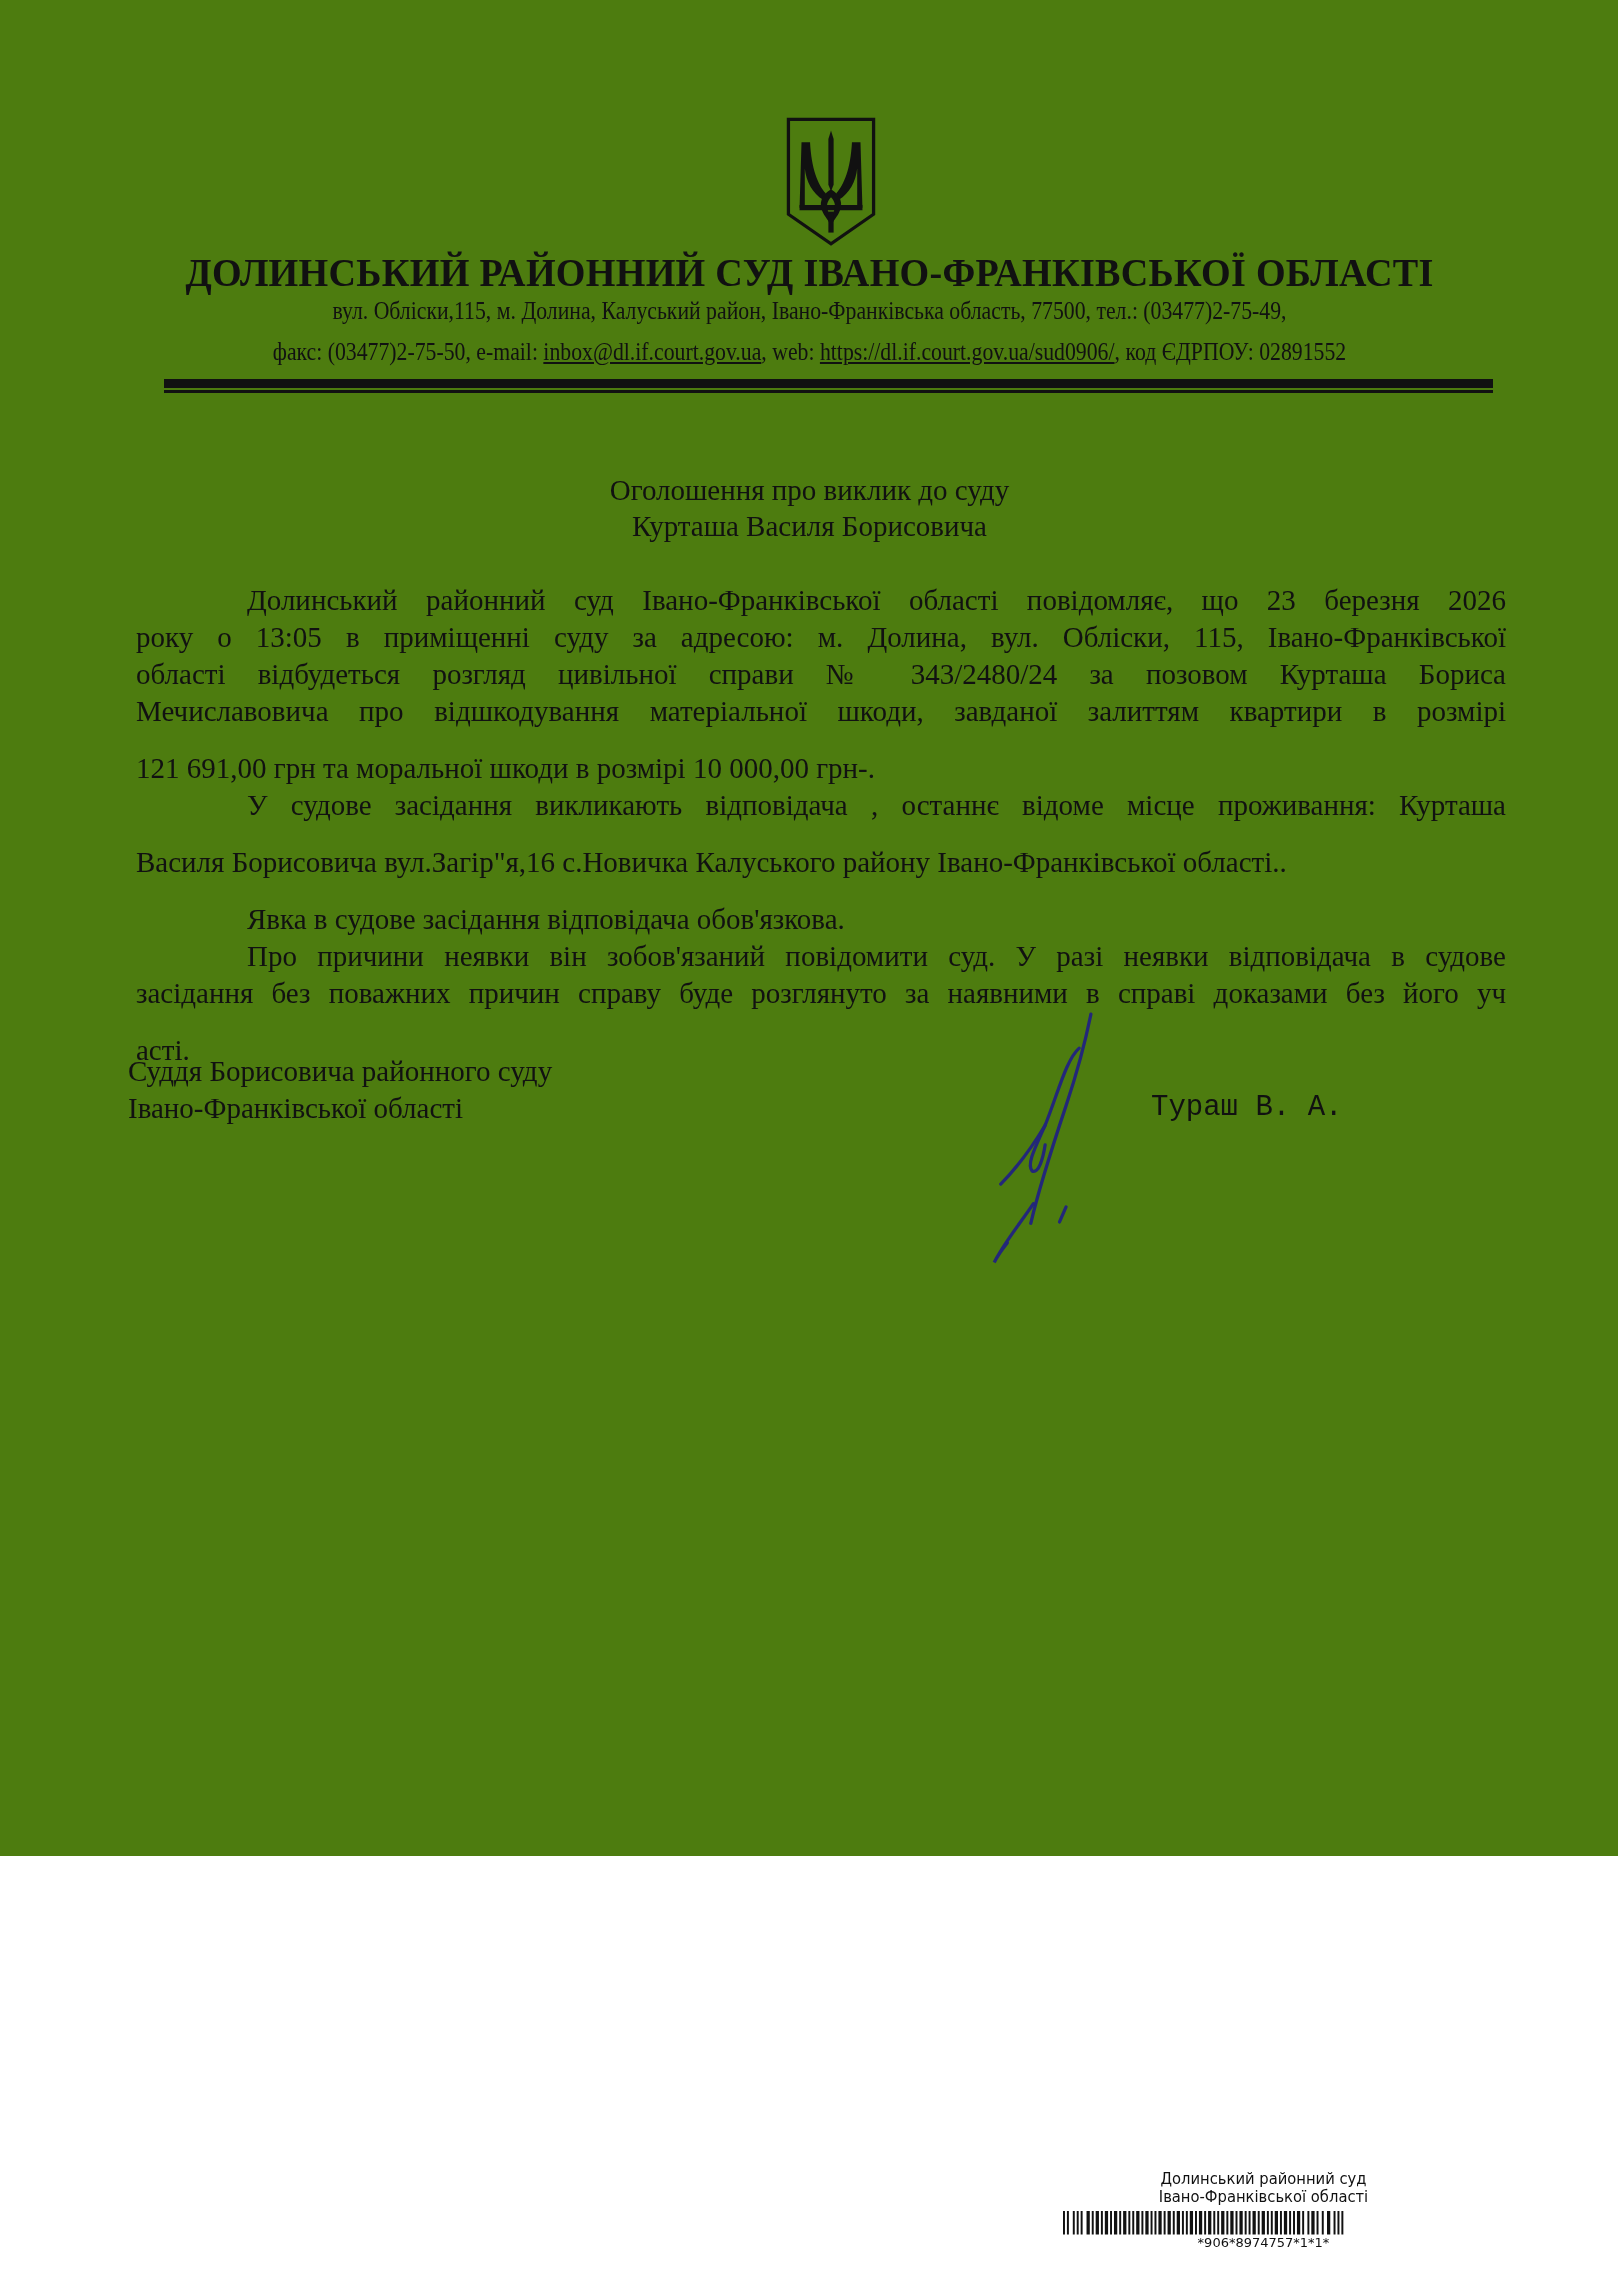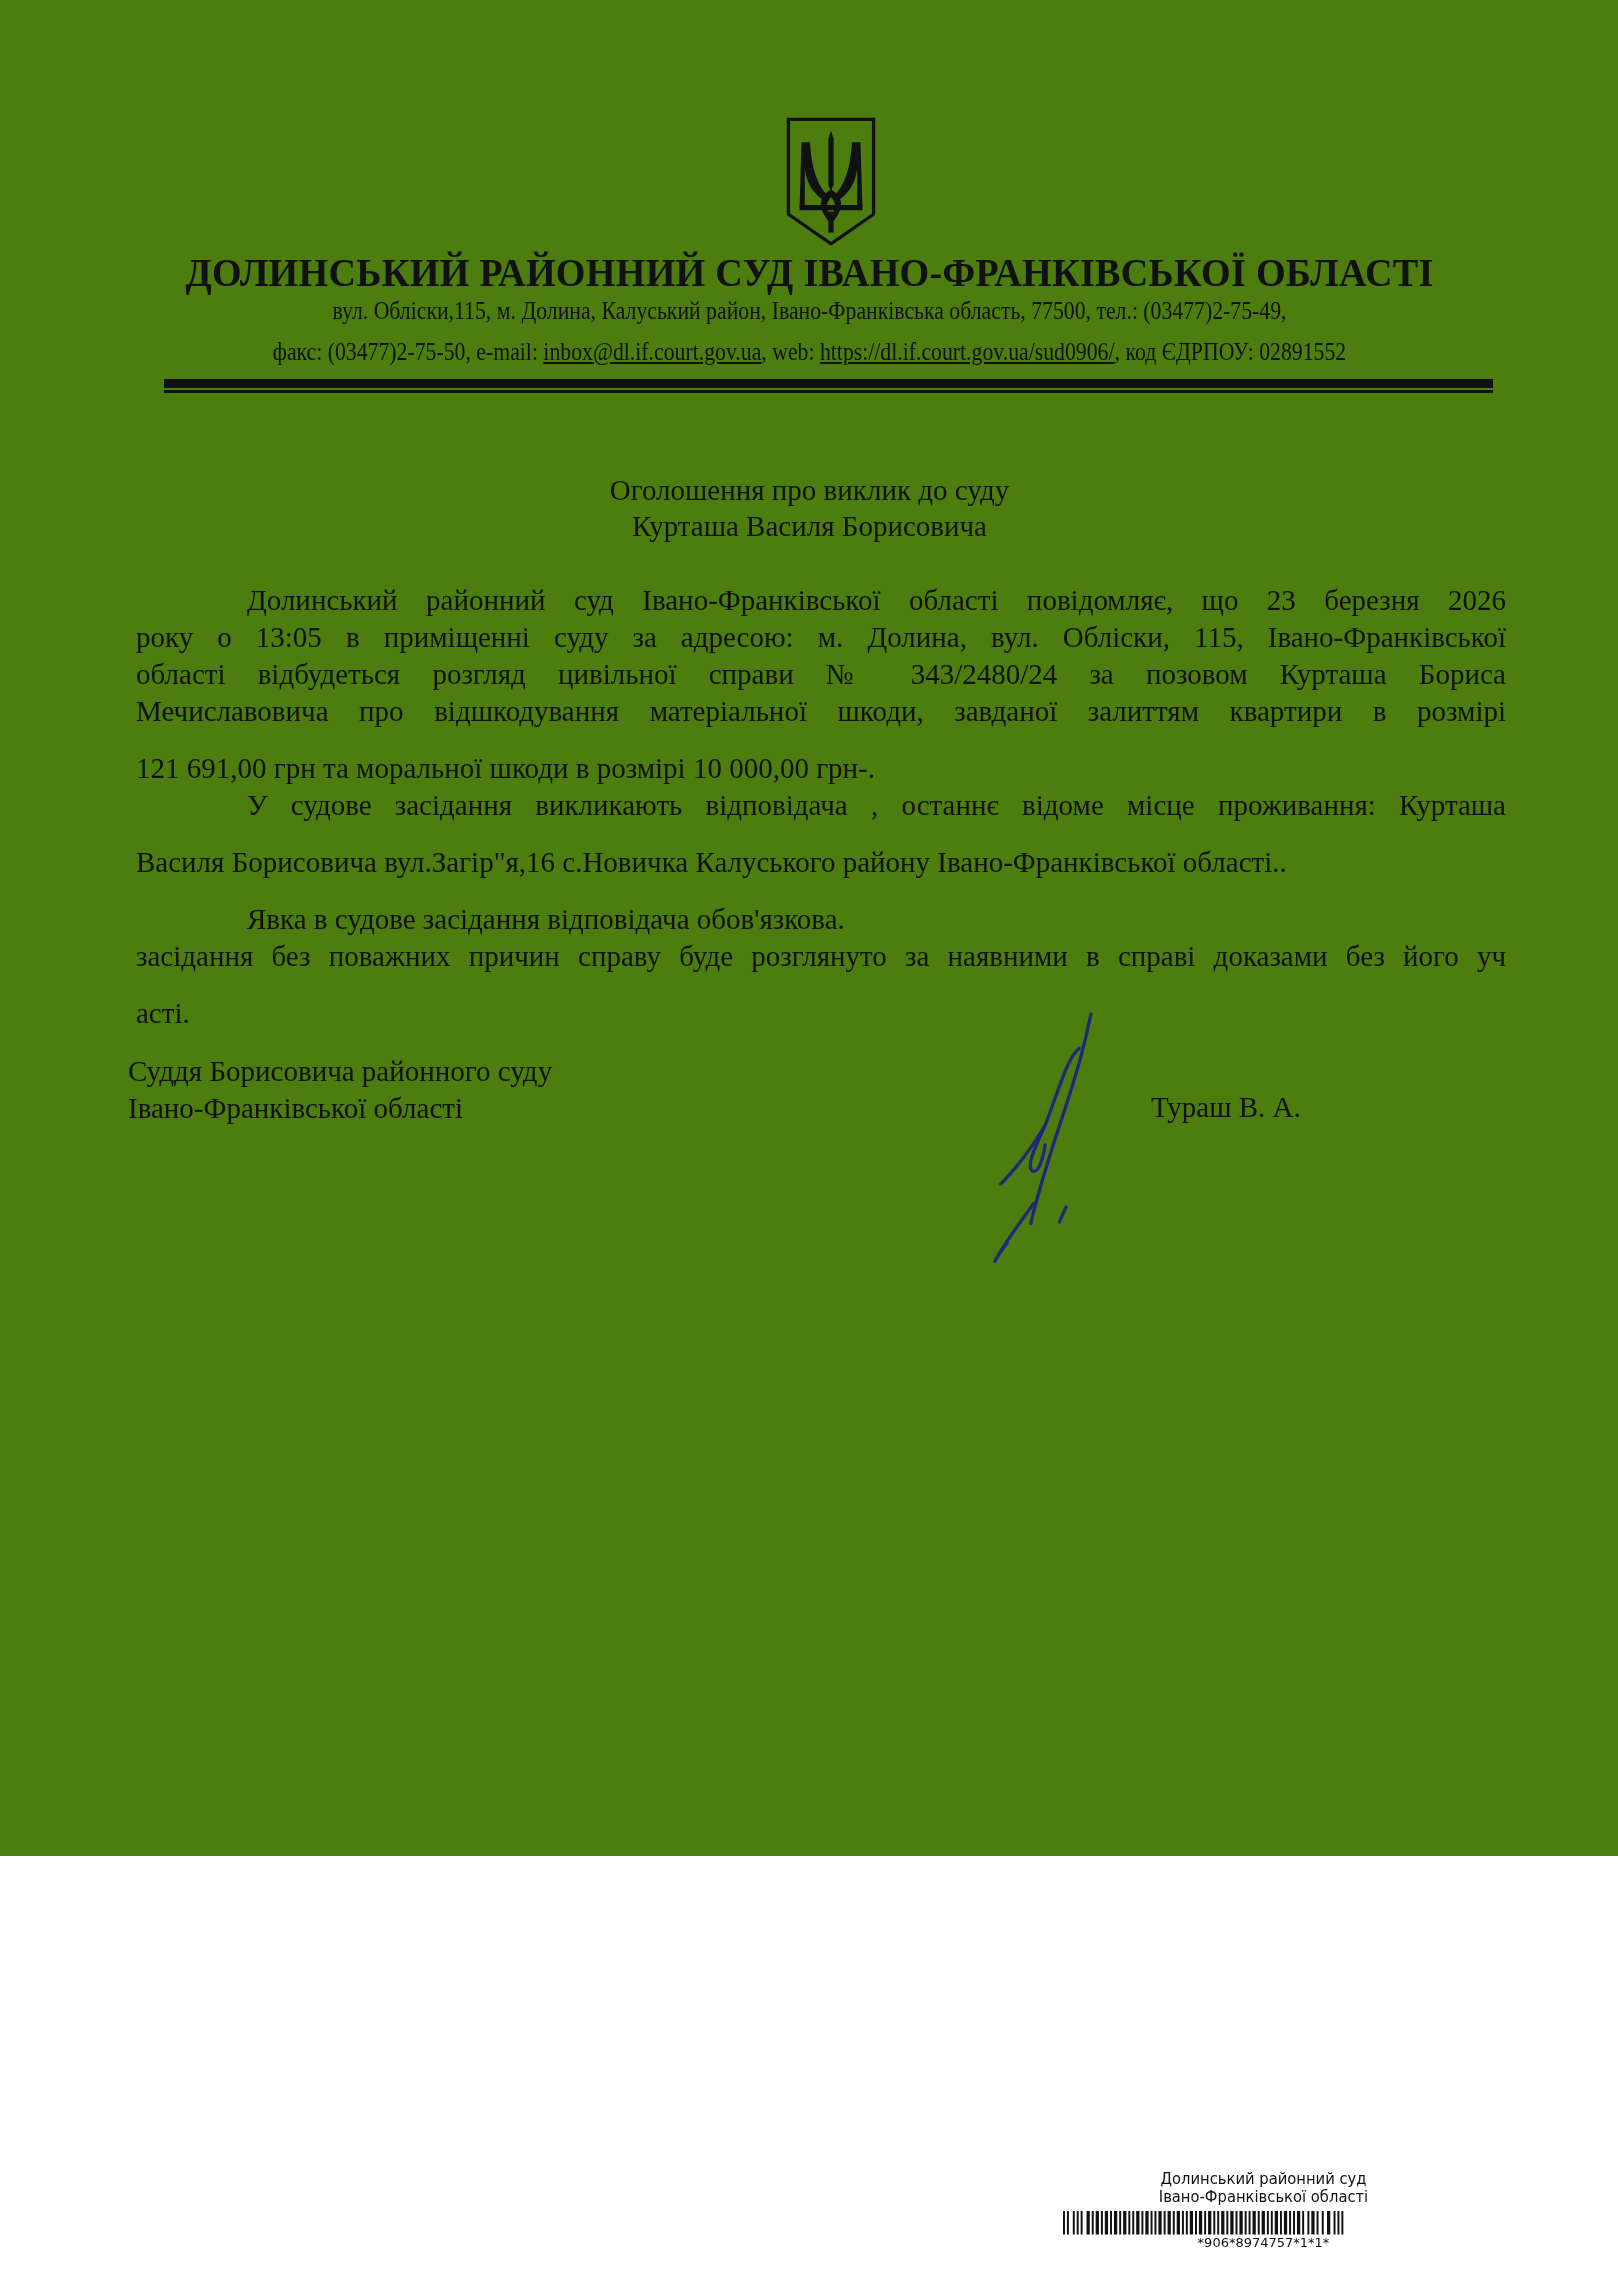--- a/index.html
+++ b/index.html
@@ -24,21 +24,21 @@
     .notice-title { position: absolute; left: 0; width: 1619px; text-align: center; font-size: 29px; line-height: 33px; }
     .notice-title.t1 { top: 474px; }
     .notice-title.t2 { top: 510px; }
 
     .body-text { position: absolute; left: 136px; width: 1370px; top: 582px; font-size: 29px;
                  line-height: 37px; text-align: justify; }
     .body-text .line { display: block; text-align: justify; text-align-last: justify; }
     .body-text .line.last { text-align-last: left; margin-top: 20px; }
 
     .judge-pos { position: absolute; left: 128px; top: 1053px; font-size: 29px; line-height: 37px; }
-    .judge-name { position: absolute; left: 1151px; top: 1089px; font-size: 29px; line-height: 37px; }
+    .judge-name { position: absolute; left: 1151px; top: 1089px; font-size: 29px; line-height: 37px; font-family: Liberation Mono, monospace; }
     .signature { position: absolute; left: 968px; top: 988px; width: 170px; height: 281px; }
 
     .stamp { position: absolute; left: 1054px; top: 2170px; width: 543px; height: 92px;
              font-family: "DejaVu Sans", sans-serif; }
     .stamp .s-line { position: absolute; left: 0; width: 543px; text-align: center; font-size: 16.4px; line-height: 18.3px;
                      transform: scaleX(0.9); }
     .stamp .s1 { top: 0; left: -62px; }
     .stamp .s2 { top: 18.3px; left: -62px; }
     .barcode { position: absolute; left: 9.2px; top: 41px; width: 281px; height: 23.5px; }
     .stamp .code { position: absolute; top: 65px; left: -62px; width: 543px; text-align: center; font-size: 13px; }
@@ -78,20 +78,21 @@
       <span class="line last">121 691,00 грн та моральної шкоди в розмірі 10 000,00 грн-.</span>
     </div>
     <div>
       <span class="line" style="padding-left:111px">У судове засідання викликають відповідача , останнє відоме місце проживання: Курташа</span>
       <span class="line last">Василя Борисовича вул.Загір"я,16 с.Новичка Калуського району Івано-Франківської області..</span>
     </div>
     <div>
       <span class="line last" style="padding-left:111px">Явка в судове засідання відповідача  обов'язкова.</span>
     </div>
     <div>
+      <span class="line" style="padding-left:111px">Про причини неявки він зобов'язаний повідомити суд. У разі неявки відповідача в судове</span>
       <span class="line">засідання без поважних причин справу буде розглянуто за наявними в справі доказами без його уч</span>
       <span class="line last">асті.</span>
     </div>
   </div>
 
   <div class="judge-pos">
     <div>Суддя Борисовича районного суду</div>
     <div>Івано-Франківської області</div>
   </div>
 

